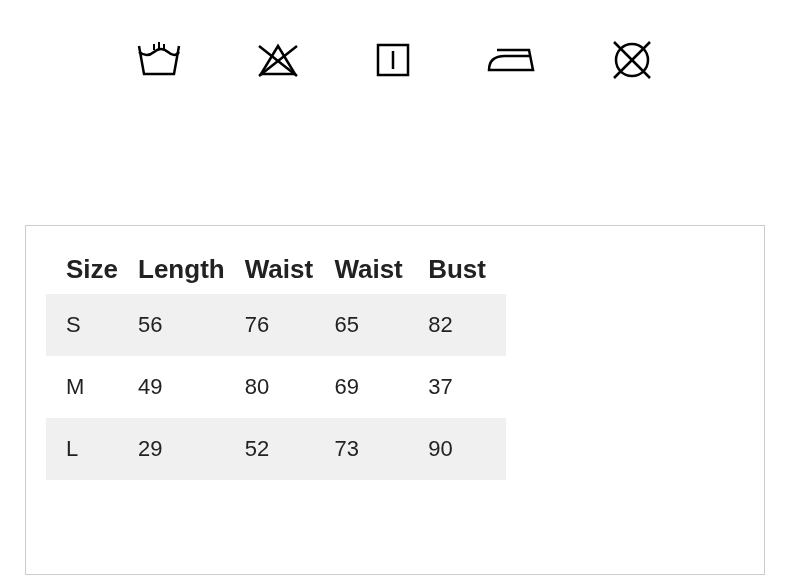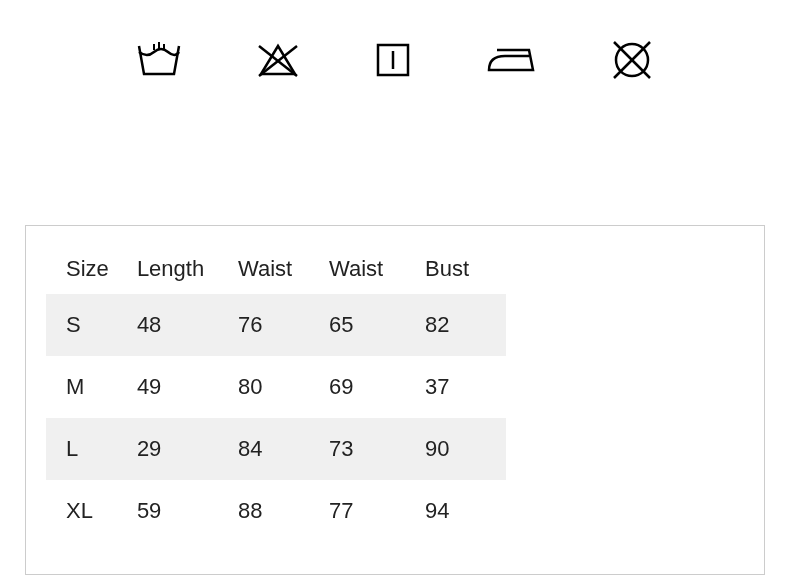--- a/index.html
+++ b/index.html
@@ -37,22 +37,22 @@
   .size-table th, .size-table td {
     text-align: left;
     padding: 0 10px;
     height: 62px;
     font-size: 22px;
     font-weight: 400;
     color: #222;
   }
   .size-table th {
     height: 50px;
-    font-size: 22px;
-    font-weight: 400;
+    font-size: 26px;
+    font-weight: 700;
   }
   .size-table .col-size  { width: 80px; padding-left: 20px; }
   .size-table .col-len   { width: 100px; }
   .size-table .col-bust  { width: 90px; }
   .size-table .col-waist { width: 95px; }
   .size-table .col-foot  { width: 90px; }
   .stripe { background: #f0f0f0; }
 </style>
 </head>
 <body>
@@ -104,41 +104,34 @@
         <th class="col-size">Size</th>
         <th class="col-len">Length</th>
         <th class="col-bust">Waist</th>
         <th class="col-waist">Waist</th>
         <th class="col-foot">Bust</th>
       </tr>
     </thead>
     <tbody>
       <tr class="stripe">
         <td class="col-size">S</td>
-        <td class="col-len">48</td>
+        <td class="col-len">56</td>
         <td class="col-bust">76</td>
         <td class="col-waist">65</td>
         <td class="col-foot">82</td>
       </tr>
       <tr>
         <td class="col-size">M</td>
         <td class="col-len">49</td>
         <td class="col-bust">80</td>
         <td class="col-waist">69</td>
         <td class="col-foot">37</td>
       </tr>
       <tr class="stripe">
         <td class="col-size">L</td>
         <td class="col-len">29</td>
-        <td class="col-bust">84</td>
+        <td class="col-bust">52</td>
         <td class="col-waist">73</td>
         <td class="col-foot">90</td>
-      </tr>
-      <tr>
-        <td class="col-size">XL</td>
-        <td class="col-len">59</td>
-        <td class="col-bust">88</td>
-        <td class="col-waist">77</td>
-        <td class="col-foot">94</td>
       </tr>
     </tbody>
   </table>
 </div>
 
 </body></html>

